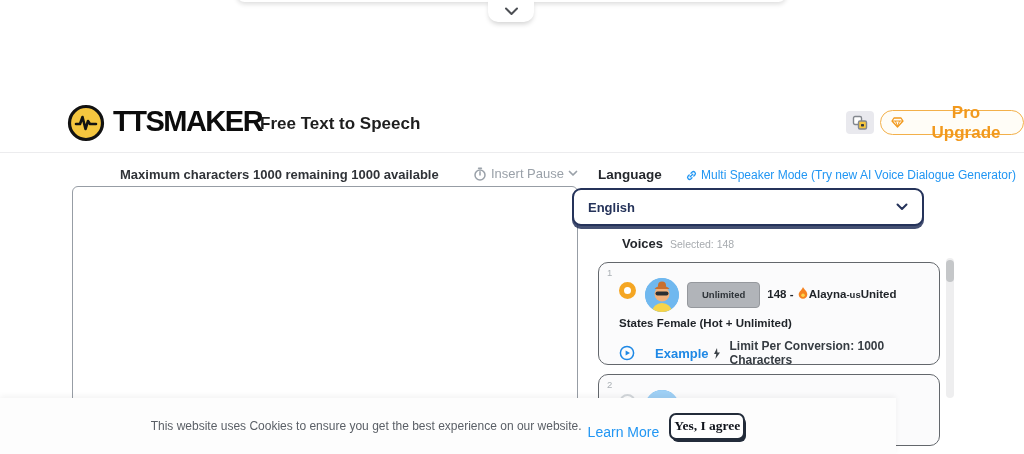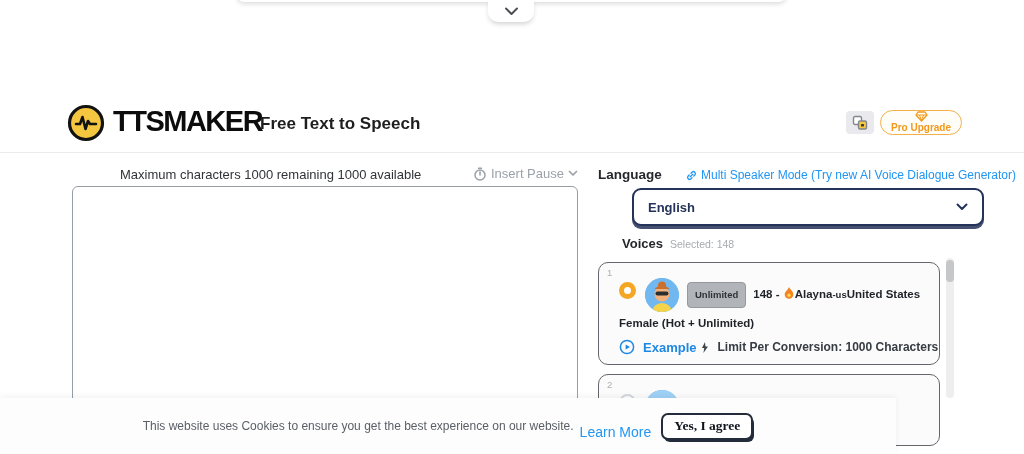--- a/index.html
+++ b/index.html
@@ -14,71 +14,71 @@
     border-radius:0 0 10px 10px;box-shadow:0 3px 5px -1px rgba(0,0,0,.18);
     display:flex;align-items:center;justify-content:center;cursor:pointer;z-index:2;}
   
   .logo-icon{position:absolute;left:66px;top:103px;width:40px;height:40px;}
   .brand{position:absolute;left:113px;top:105px;font-size:29px;font-weight:bold;
     letter-spacing:-1.5px;color:#0c0c0c;}
   .tagline{position:absolute;left:260px;top:114px;font-size:17px;font-weight:bold;color:#1e1e1e;}
   .translate-btn{position:absolute;left:846px;top:111px;width:28px;height:23px;background:#e9e9ee;
     border:none;border-radius:4px;display:flex;align-items:center;justify-content:center;cursor:pointer;}
   .pro-btn{position:absolute;left:880px;top:110px;height:25px;padding:0 10px;background:#fffdf7;
-    border:1.5px solid #f3b04a;border-radius:13px;display:flex;align-items:center;gap:0;
-    color:#f2991d;font-size:10px;font-weight:bold;cursor:pointer;font-family:"Liberation Sans",sans-serif;flex-direction:column;}
+    border:1.5px solid #f3b04a;border-radius:13px;display:flex;align-items:center;gap:15px;
+    color:#f2991d;font-size:17px;font-weight:bold;cursor:pointer;font-family:"Liberation Sans",sans-serif;}
   .divider{position:absolute;left:0;top:152px;width:1024px;height:1px;background:#ececee;}
   
-  .char-info{position:absolute;left:72px;top:167px;font-size:13px;font-weight:normal;color:#303338;padding-left:48px;}
+  .char-info{position:absolute;left:72px;top:167px;font-size:13px;font-weight:bold;color:#303338;padding-left:48px;}
   .insert-pause{position:absolute;right:446px;top:166px;display:flex;align-items:center;gap:4px;
     color:#9aa1a9;font-size:13px;font-weight:normal;cursor:pointer;}
   .text-input{position:absolute;left:72px;top:186px;width:506px;height:234px;box-sizing:border-box;
     border:1px solid #979da5;border-radius:6px;resize:none;outline:none;padding:10px;
     font-family:"Liberation Sans",sans-serif;font-size:14px;background:#fff;}
   
   .lang-label{position:absolute;left:598px;top:167px;font-size:13.5px;font-weight:bold;color:#24272c;}
   .multi-link{position:absolute;left:686px;top:168px;display:flex;align-items:center;gap:4px;
     color:#2196f3;font-size:12px;cursor:pointer;text-decoration:none;justify-content:space-between;}
-  .lang-select{position:absolute;left:632px;top:188px;width:352px;height:38px;box-sizing:border-box;
+  .lang-select{position:absolute;left:572px;top:188px;width:352px;height:38px;box-sizing:border-box;
     border:2px solid #25335a;border-radius:9px;background:#fff;display:flex;align-items:center;
     justify-content:space-between;padding:0 14px;cursor:pointer;box-shadow:0 3px 0 rgba(37,51,90,.85);}
   .lang-select .val{font-size:13px;font-weight:bold;color:#25335a;}
   .voices-row{position:absolute;left:598px;top:236px;display:flex;align-items:baseline;gap:7px;margin-left:24px;}
   .voices-row .lbl{font-size:13px;font-weight:bold;color:#24272c;}
   .voices-row .sel{font-size:10.5px;color:#a7abaf;}
   
   .voice-card{position:absolute;left:598px;width:342px;box-sizing:border-box;background:#fbfbfc;
     border:1.5px solid #63676c;border-radius:10px;cursor:pointer;}
   .card-1{top:262px;height:103px;}
   .card-2{top:374px;height:72px;}
   .card-num{position:absolute;left:8px;top:4px;font-size:9.5px;color:#aab0b5;}
   .card-body{padding:15px 10px 0 20px;font-size:11.5px;line-height:22px;color:#1f2328;}
   .radio{display:inline-block;width:7px;height:7px;border:5px solid #f5a623;border-radius:50%;
     background:#fff;vertical-align:middle;margin:0 9px 10px 0;}
   .radio.off{border:2px solid #d3d7db;width:13px;height:13px;}
   .avatar{display:inline-block;width:34px;height:34px;border-radius:50%;overflow:hidden;
     vertical-align:middle;margin-right:8px;background:#70b8ef;}
   .badge{display:inline-block;background:#b1b4b9;border:1px solid #95989d;border-radius:4px;
-    padding:1px 7px;font-size:9.5px;font-weight:bold;color:#2e3338;vertical-align:middle;margin-right:7px;}
+    padding:1px 14px;font-size:9.5px;font-weight:bold;color:#2e3338;vertical-align:middle;margin-right:7px;}
   .v-title{font-weight:bold;text-align:right;}
   .v-locale{font-size:9.5px;font-weight:bold;}
   .flame{margin:0 1px;vertical-align:-1px;}
   .card-foot{display:flex;align-items:center;gap:5px;padding:5px 0 0 20px;}
-  .example-link{display:flex;align-items:center;gap:8px;color:#1e88e5;font-size:13px;
+  .example-link{display:flex;align-items:center;gap:20px;color:#1e88e5;font-size:13px;
     font-weight:bold;cursor:pointer;text-decoration:none;}
   .limit-text{font-size:12px;font-weight:bold;color:#363c42;margin-left:3px;}
   
   .v-scroll-track{position:absolute;left:946px;top:258px;width:8px;height:140px;background:#eeeeef;border-radius:4px;}
   .v-scroll-thumb{position:absolute;left:0;top:2px;width:8px;height:22px;background:#c5c7c9;border-radius:4px;cursor:pointer;}
   
   .cookie-bar{position:absolute;left:0;top:398px;width:896px;height:56px;background:#fdfdfd;
     box-shadow:0 -2px 6px rgba(0,0,0,.05);z-index:50;display:flex;align-items:center;justify-content:center;gap:6px;}
   .cookie-msg{font-size:12px;color:#5a5f66;}
   .cookie-link{font-size:14px;color:#2196f3;cursor:pointer;text-decoration:none;margin-top:12px;}
-  .cookie-btn{margin-left:4px;height:27px;padding:0 11px;background:#fff;border:2px solid #232c3a;
+  .cookie-btn{margin-left:4px;height:27px;padding:0 3px;background:#fff;border:2px solid #232c3a;
     border-radius:7px;font-family:"Liberation Serif",serif;font-size:13.5px;font-weight:bold;color:#10141c;
     box-shadow:2px 3px 0 -1px #232c3a;cursor:pointer;}
   svg{display:block;}
 </style>
 </head>
 <body>
 
 <div class="screen">
 
   <div class="top-card"></div>

